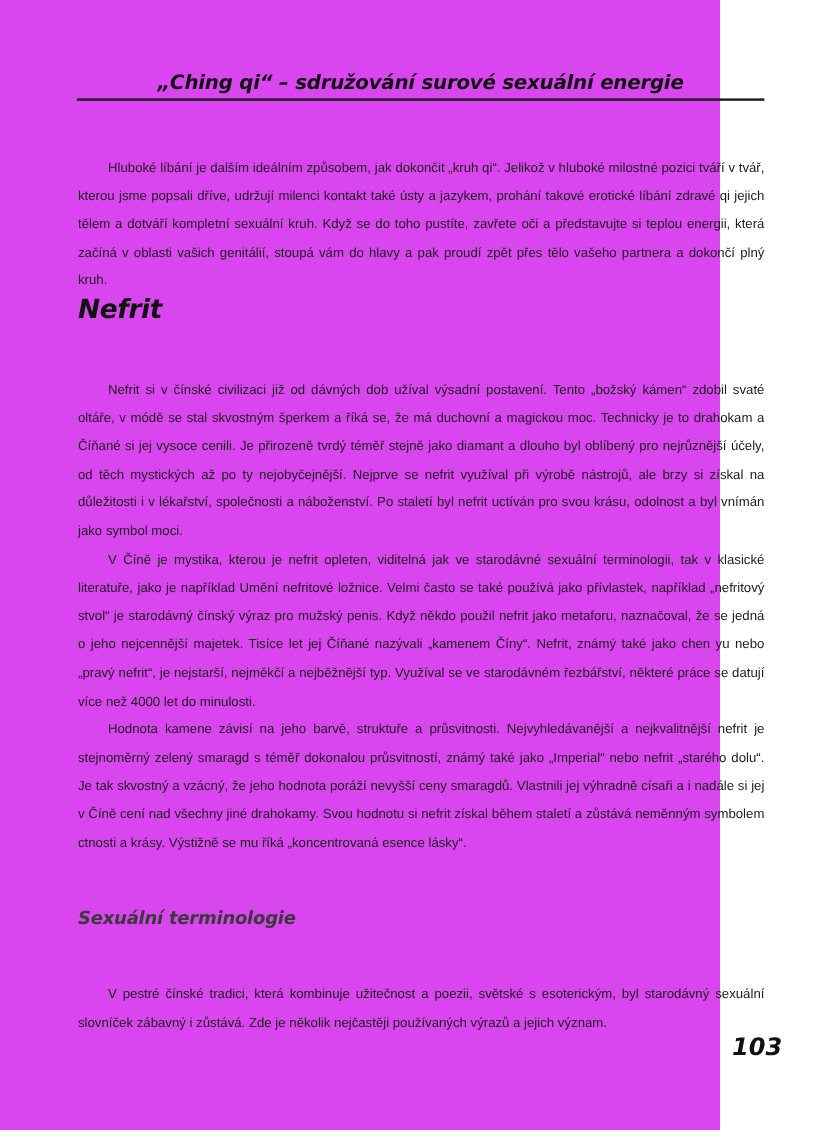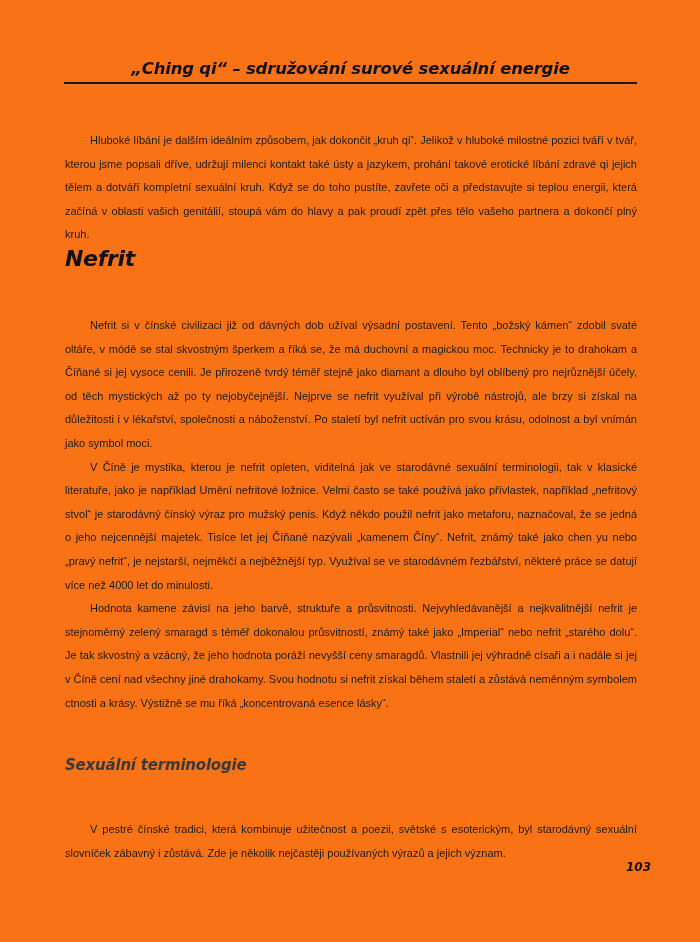--- a/index.html
+++ b/index.html
@@ -1,17 +1,17 @@
 <!DOCTYPE html>
 <html><head>
 <meta charset="utf-8">
 <style>
   html, body { margin: 0; padding: 0; background: #ffffff; }
   body { width: 700px; height: 942px; position: relative; overflow: hidden; }
-  .page { position: absolute; left: 0; top: 0; width: 700px; height: 942px; background: #f97316; }
+  .page { position: absolute; left: 0; top: 0; width: 600px; height: 942px; background: #d946ef; }
   .running-head {
     position: absolute; left: 64px; top: 58px; width: 573px; height: 24px;
     border-bottom: 2px solid #1a1a1a;
     text-align: center;
     font-family: "DejaVu Sans", sans-serif; font-weight: bold; font-style: italic;
     font-size: 16.5px; color: #111; line-height: 22px; letter-spacing: -0.2px;
   }
   .body-text {
     position: absolute; left: 65px; width: 572px;
     font-family: Liberation Sans, sans-serif;
@@ -23,23 +23,23 @@
     position: absolute; left: 65px;
     font-family: "DejaVu Sans", sans-serif; font-weight: bold; font-style: italic;
     font-size: 22px; color: #111; letter-spacing: -0.3px; margin: 0; text-align: right;
   }
   .h-sub {
     position: absolute; left: 65px;
     font-family: "DejaVu Sans", sans-serif; font-weight: bold; font-style: italic;
     font-size: 15px; color: #3a3a3a; letter-spacing: -0.2px; margin: 0; text-align: center;
   }
   .folio {
-    position: absolute; left: 626px; top: 860px;
+    position: absolute; left: 610px; top: 860px;
     font-family: "DejaVu Sans", sans-serif; font-weight: bold; font-style: italic;
-    font-size: 12px; color: #111;
+    font-size: 20px; color: #111;
   }
 </style>
 </head>
 <body>
 
 <div class="page">
 
   <div class="running-head">„Ching qi“ – sdružování surové sexuální energie</div>
 
   <div class="body-text" style="top:97px;">

